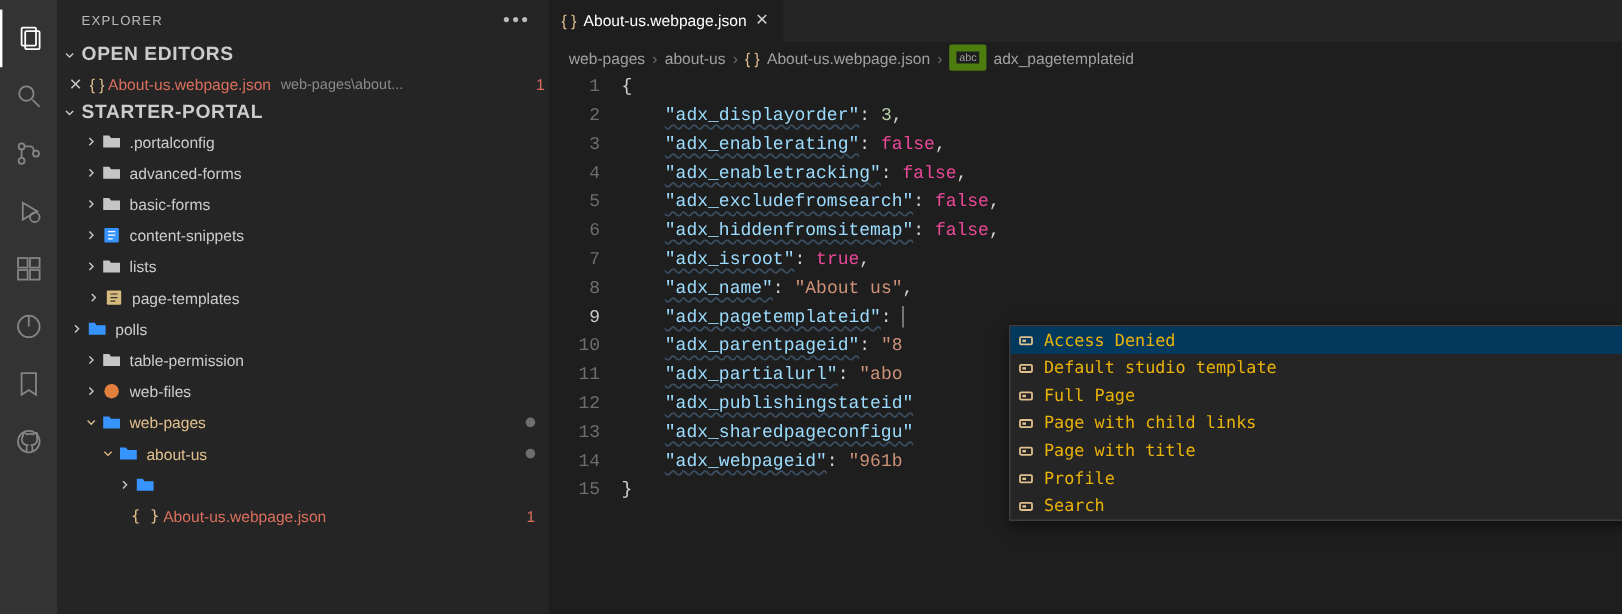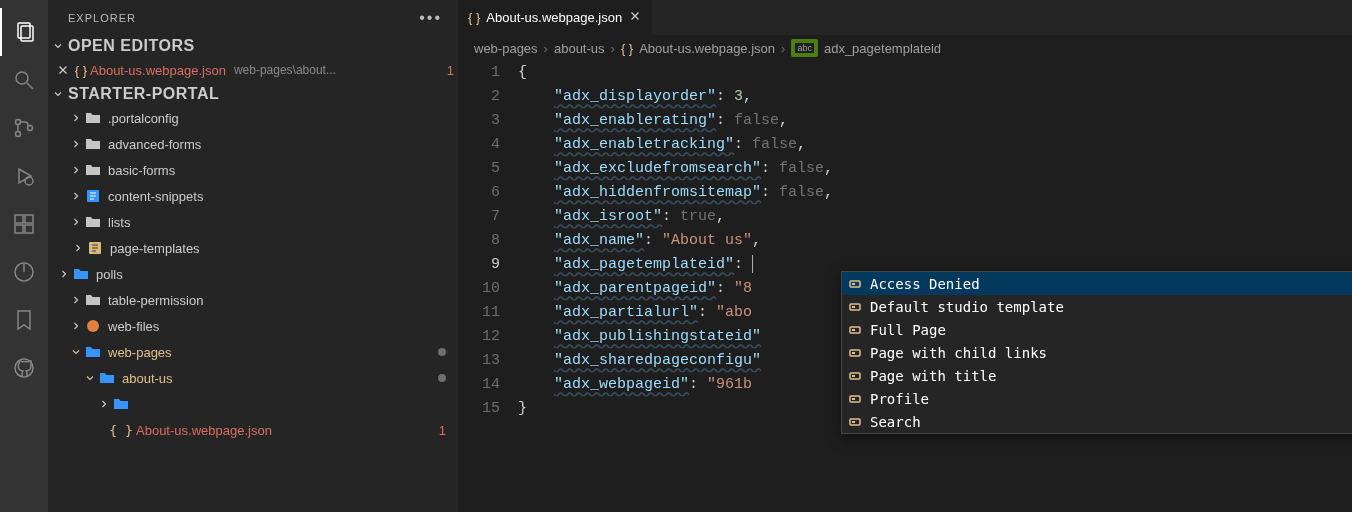--- a/index.html
+++ b/index.html
@@ -125,21 +125,21 @@
   display: flex;
   align-items: center;
   padding-left: 16px;
   gap: 6px;
   color: #a0a0a0;
   font-size: 13px;
 }
 .breadcrumb .sep { color: #6e6e6e; }
 .breadcrumb .jicon { color: #e2c08d; }
 .breadcrumb .abc-icon {
-  border: 4px solid #4d7c0f;
+  border: 6px solid #4d7c0f;
   border-radius: 2px;
   font-size: 9px;
   padding: 0 2px;
   line-height: 10px;
 }
 
 .code-area {
   flex: 1;
   display: flex;
   position: relative;
@@ -159,21 +159,21 @@
 .code {
   flex: 1;
   position: relative;
 }
 .code .line { height: 24px; white-space: pre; }
 .tok-brace { color: #d4d4d4; }
 .tok-key { color: #9cdcfe; text-decoration: underline wavy rgba(100,150,200,0.4); text-underline-offset: 3px; }
 .tok-punc { color: #d4d4d4; }
 .tok-str { color: #ce9178; }
 .tok-num { color: #b5cea8; }
-.tok-bool { color: #737373; }
+.tok-bool { color: #ec4899; }
 
 .suggest {
   position: absolute;
   left: 323px;
   top: 210px;
   background: #252526;
   border: 1px solid #454545;
   width: 560px;
   box-shadow: 0 4px 12px rgba(0,0,0,0.5);
 }
@@ -185,21 +185,21 @@
   gap: 8px;
   font-family: Consolas, monospace;
   font-size: 14px;
 }
 .suggest-row.sel { background: #04395e; }
 .suggest-row .sicon {
   width: 14px; height: 14px;
   display: inline-flex; align-items: center; justify-content: center;
   color: #e2c08d;
 }
-.suggest-row .stext { color: #ffffff; }
+.suggest-row .stext { color: #eab308; }
 
 svg { fill: none; stroke: currentColor; stroke-width: 1.5; }
 .folder-icon { fill: #c5c5c5; stroke: none; }
 .folder-icon.accent { fill: #3794ff; stroke:none; }
 .folder-icon.yellow { fill: #d7ba7d; stroke:none; }
 </style>
 </head>
 <body>
 
 <div class="activity-bar">

